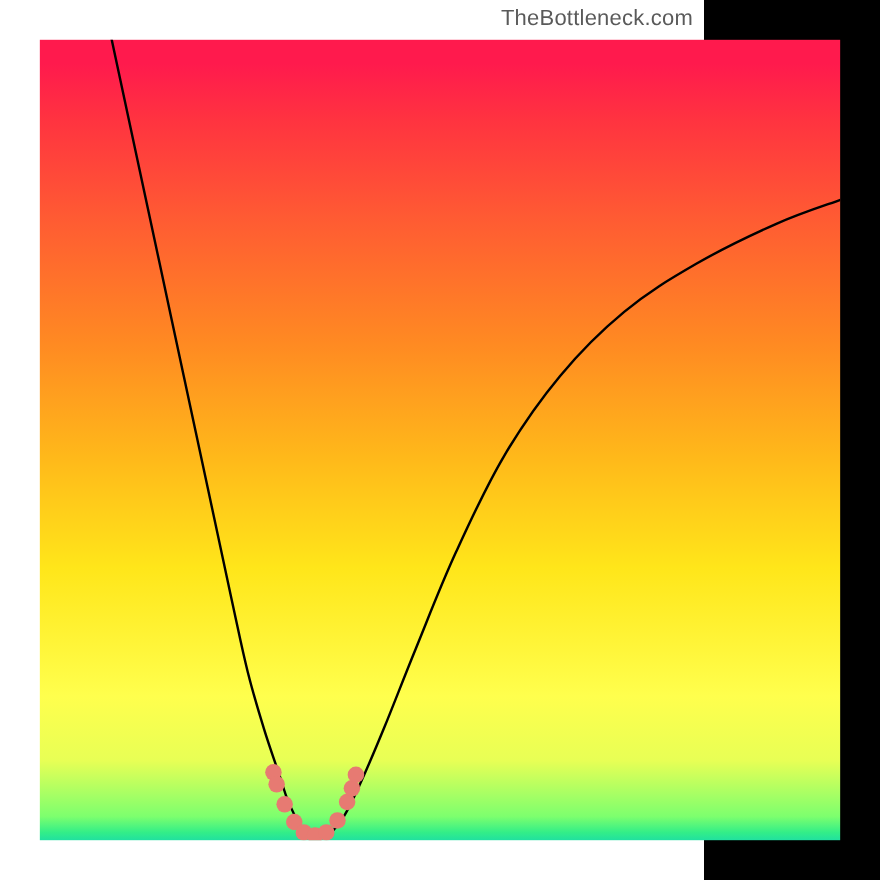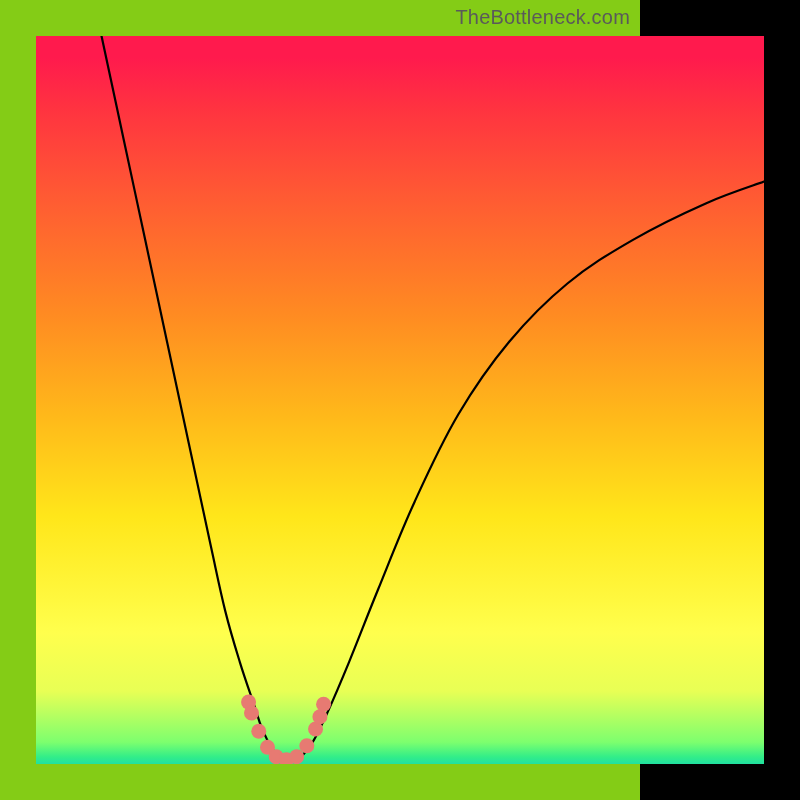--- a/index.html
+++ b/index.html
@@ -10,21 +10,21 @@
     overflow: hidden;
     background: #000;
     font-family: Arial, Helvetica, sans-serif;
   }
   .frame {
     position: absolute;
     left: 0;
     top: 0;
     width: 640px;
     height: 800px;
-    background: #84cc16;
+    background: #ffffff;
   }
   .plot {
     position: absolute;
     left: 36px;
     top: 36px;
     width: 728px;
     height: 728px;
     overflow: hidden;
   }
   .gradient {

